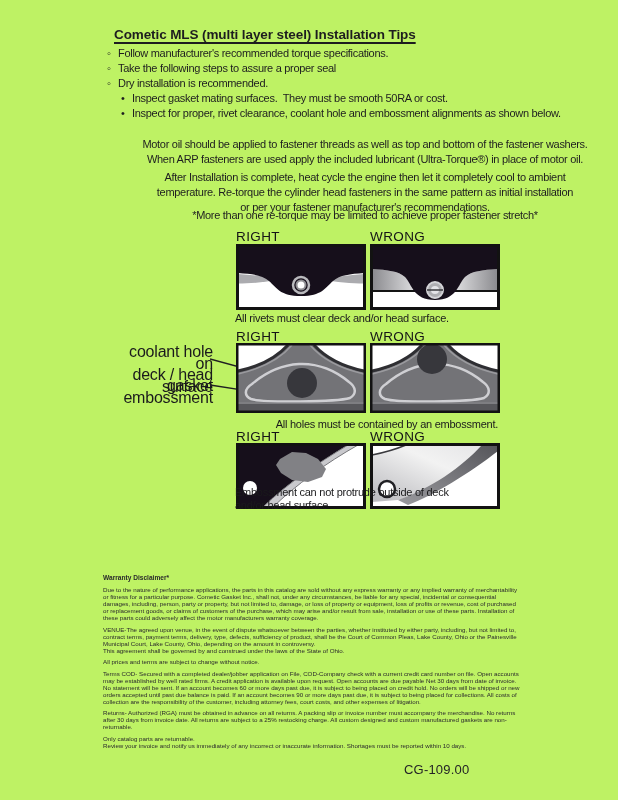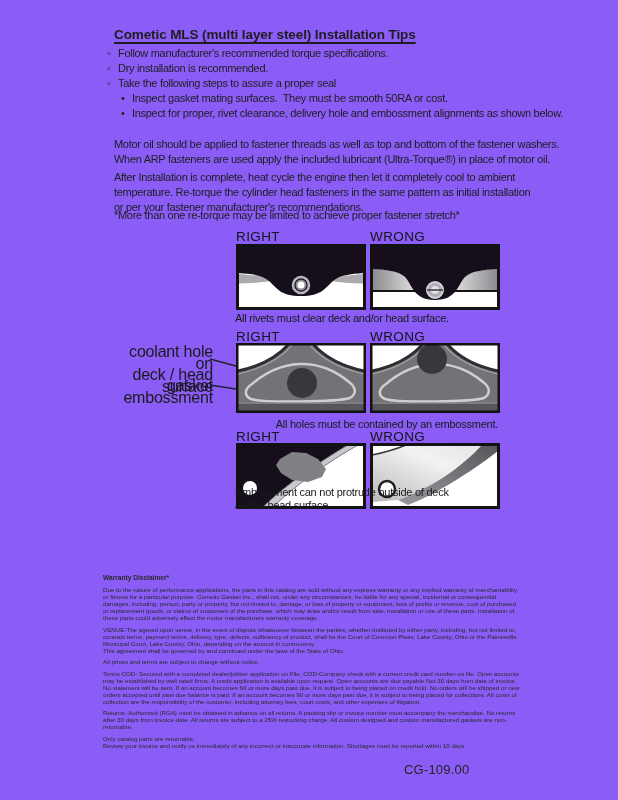--- a/index.html
+++ b/index.html
@@ -1,34 +1,34 @@
 <!DOCTYPE html>
 <html><head>
 <meta charset="utf-8">
 <style>
   * { margin:0; padding:0; box-sizing:border-box; }
   html,body { background:#ffffff; }
   .page {
-    position:relative; width:618px; height:800px; background:#8b5cf6;
+    position:relative; width:618px; height:800px; background:#bef264;
     font-family:"Liberation Sans","DejaVu Sans",sans-serif; color:#1d1d1f; overflow:hidden;
   }
   .title {
     position:absolute; left:114px; top:27px; font-size:13.5px; font-weight:700;
     text-decoration:underline; text-decoration-thickness:1.5px; text-underline-offset:3px;
     letter-spacing:-0.1px;
   }
   .bullets { position:absolute; left:108px; top:46px; width:502px;
     font-size:11px; line-height:15px; letter-spacing:-0.3px; }
   .bullet { position:relative; padding-left:10px; white-space:pre-wrap; }
   .bullet::before { content:"\25E6"; position:absolute; left:-1px; top:0; font-size:11px; }
   .bullet.sub { padding-left:24px; }
   .bullet.sub::before { content:"\2022"; left:13px; }
   .section-heading { position:absolute; left:114px; top:120px; font-size:12.5px; font-weight:700; }
   .para { position:absolute; left:114px; width:502px; font-size:11px; line-height:15px;
-    letter-spacing:-0.3px; white-space:pre-line; }
+    letter-spacing:-0.3px; white-space:pre-line;text-align:center; }
   #para-oil { top:137px; }
   #para-retorque { top:170px; }
   #para-note { top:208px; }
   .fig-header { position:absolute; width:130px; text-align:left; font-size:13.5px;
     letter-spacing:0.4px; color:#141416; }
   .panel { position:absolute; width:130px; }
   .panel svg { display:block; }
   .caption { position:absolute; font-size:11px; letter-spacing:-0.25px; line-height:13px;
     white-space:pre-line; color:#1a1a1c; }
   #caption-rivet { left:235px; top:312px; }
@@ -48,24 +48,24 @@
 </style>
 </head>
 <body>
 
 <div class="page">
 
   <div class="title">Cometic MLS (multi layer steel) Installation Tips</div>
 
   <div class="bullets">
     <div class="bullet">Follow manufacturer's recommended torque specifications.</div>
+    <div class="bullet">Take the following steps to assure a proper seal</div>
     <div class="bullet">Dry installation is recommended.</div>
-    <div class="bullet">Take the following steps to assure a proper seal</div>
     <div class="bullet sub">Inspect gasket mating surfaces.  They must be smooth 50RA or cost.</div>
-    <div class="bullet sub">Inspect for proper, rivet clearance, delivery hole and embossment alignments as shown below.</div>
+    <div class="bullet sub">Inspect for proper, rivet clearance, coolant hole and embossment alignments as shown below.</div>
   </div>
 
   <div class="para" id="para-oil">Motor oil should be applied to fastener threads as well as top and bottom of the fastener washers.
 When ARP fasteners are used apply the included lubricant (Ultra-Torque®) in place of motor oil.</div>
   <div class="para" id="para-retorque">After Installation is complete, heat cycle the engine then let it completely cool to ambient
 temperature. Re-torque the cylinder head fasteners in the same pattern as initial installation
 or per your fastener manufacturer's recommendations.</div>
   <div class="para" id="para-note">*More than one re-torque may be limited to achieve proper fastener stretch*</div>
 
   <div class="fig-header" style="left:236px; top:229px;">RIGHT</div>

